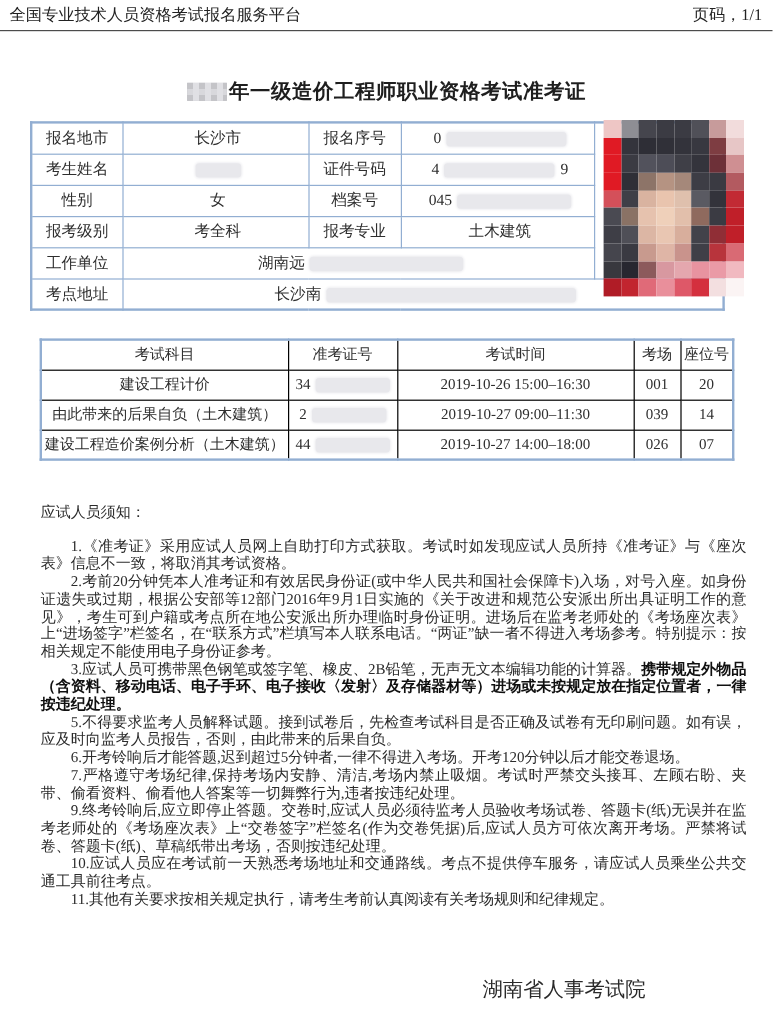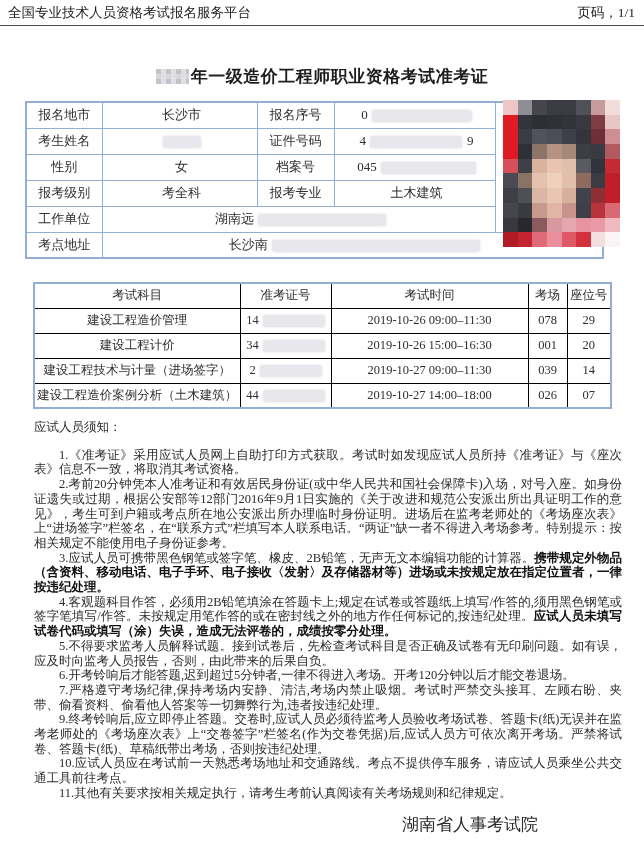--- a/index.html
+++ b/index.html
@@ -235,35 +235,28 @@
       <tr>
         <th>考试科目</th>
         <th>准考证号</th>
         <th>考试时间</th>
         <th>考场</th>
         <th>座位号</th>
       </tr>
     </thead>
     <tbody id="schedule-body">
         <tr>
-          <td>建设工程造价管理</td>
-          <td><span>14</span><span class="redact r-ticket"></span></td>
-          <td>2019-10-26 09:00–11:30</td>
-          <td>078</td>
-          <td>29</td>
-        </tr>
-        <tr>
           <td>建设工程计价</td>
           <td><span>34</span><span class="redact r-ticket"></span></td>
           <td>2019-10-26 15:00–16:30</td>
           <td>001</td>
           <td>20</td>
         </tr>
         <tr>
-          <td>建设工程技术与计量（进场签字）</td>
+          <td>由此带来的后果自负（土木建筑）</td>
           <td><span>2</span><span class="redact r-ticket"></span></td>
           <td>2019-10-27 09:00–11:30</td>
           <td>039</td>
           <td>14</td>
         </tr>
         <tr>
           <td>建设工程造价案例分析（土木建筑）</td>
           <td><span>44</span><span class="redact r-ticket"></span></td>
           <td>2019-10-27 14:00–18:00</td>
           <td>026</td>
@@ -271,21 +264,20 @@
         </tr>
       </tbody>
   </table>
 
   <div class="notice">
     <div class="notice-heading">应试人员须知：</div>
     <div id="notice-items">
         <p><span>1.《准考证》采用应试人员网上自助打印方式获取。考试时如发现应试人员所持《准考证》与《座次表》信息不一致，将取消其考试资格。</span></p>
         <p><span>2.考前20分钟凭本人准考证和有效居民身份证(或中华人民共和国社会保障卡)入场，对号入座。如身份证遗失或过期，根据公安部等12部门2016年9月1日实施的《关于改进和规范公安派出所出具证明工作的意见》，考生可到户籍或考点所在地公安派出所办理临时身份证明。进场后在监考老师处的《考场座次表》上“进场签字”栏签名，在“联系方式”栏填写本人联系电话。“两证”缺一者不得进入考场参考。特别提示：按相关规定不能使用电子身份证参考。</span></p>
         <p><span>3.应试人员可携带黑色钢笔或签字笔、橡皮、2B铅笔，无声无文本编辑功能的计算器。</span><b>携带规定外物品（含资料、移动电话、电子手环、电子接收〈发射〉及存储器材等）进场或未按规定放在指定位置者，一律按违纪处理。</b></p>
-        <p><span>4.客观题科目作答，必须用2B铅笔填涂在答题卡上;规定在试卷或答题纸上填写/作答的,须用黑色钢笔或签字笔填写/作答。未按规定用笔作答的或在密封线之外的地方作任何标记的,按违纪处理。</span><b>应试人员未填写试卷代码或填写（涂）失误，造成无法评卷的，成绩按零分处理。</b></p>
         <p><span>5.不得要求监考人员解释试题。接到试卷后，先检查考试科目是否正确及试卷有无印刷问题。如有误，应及时向监考人员报告，否则，由此带来的后果自负。</span></p>
         <p><span>6.开考铃响后才能答题,迟到超过5分钟者,一律不得进入考场。开考120分钟以后才能交卷退场。</span></p>
         <p><span>7.严格遵守考场纪律,保持考场内安静、清洁,考场内禁止吸烟。考试时严禁交头接耳、左顾右盼、夹带、偷看资料、偷看他人答案等一切舞弊行为,违者按违纪处理。</span></p>
         <p><span>9.终考铃响后,应立即停止答题。交卷时,应试人员必须待监考人员验收考场试卷、答题卡(纸)无误并在监考老师处的《考场座次表》上“交卷签字”栏签名(作为交卷凭据)后,应试人员方可依次离开考场。严禁将试卷、答题卡(纸)、草稿纸带出考场，否则按违纪处理。</span></p>
         <p><span>10.应试人员应在考试前一天熟悉考场地址和交通路线。考点不提供停车服务，请应试人员乘坐公共交通工具前往考点。</span></p>
         <p><span>11.其他有关要求按相关规定执行，请考生考前认真阅读有关考场规则和纪律规定。</span></p>
       </div>
   </div>
 
   <div class="footer">湖南省人事考试院</div>

